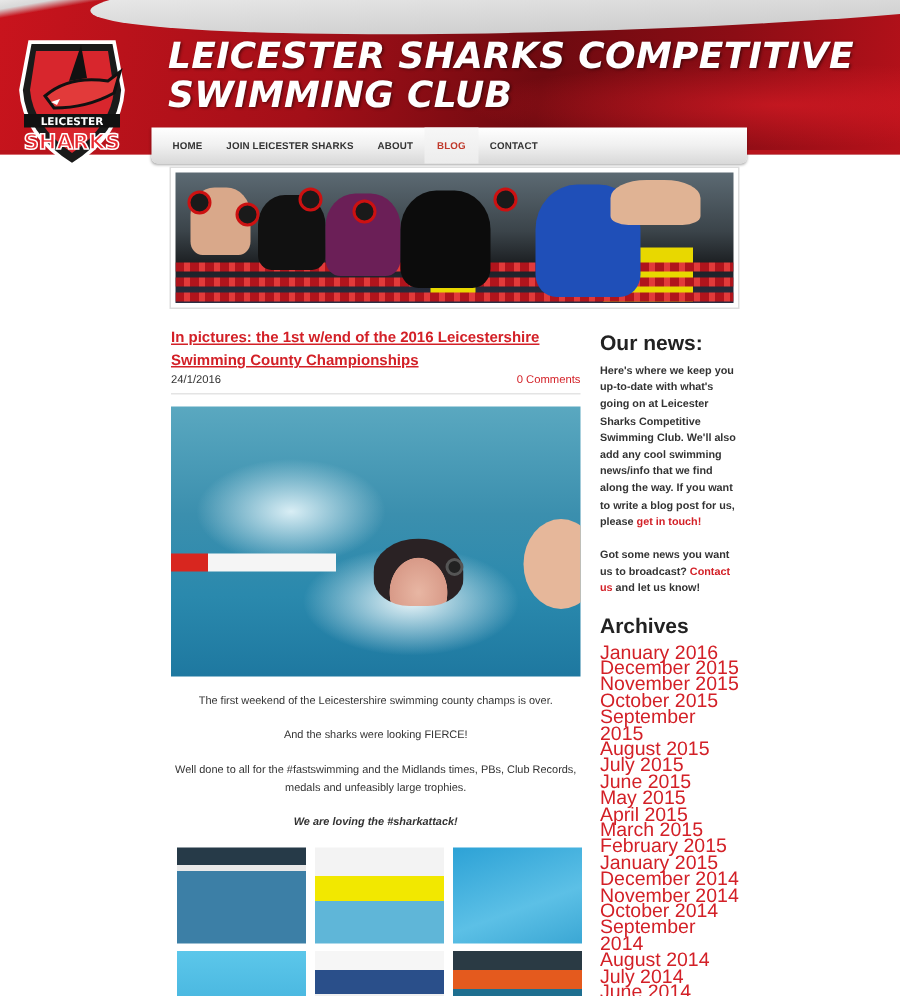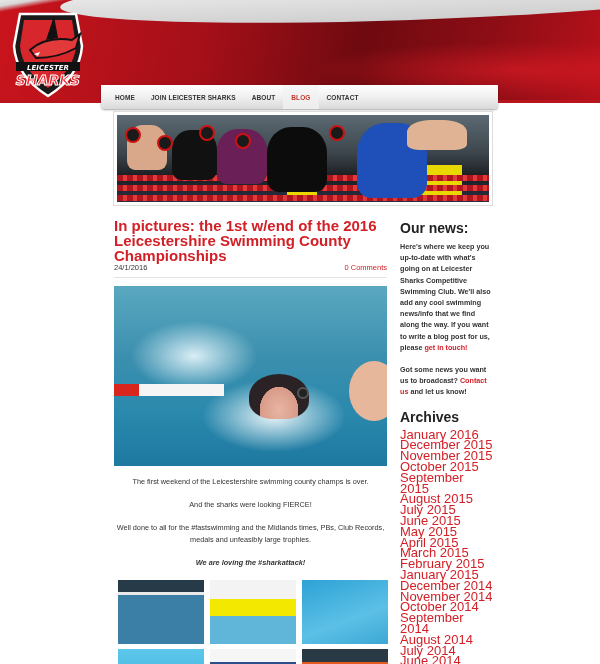--- a/index.html
+++ b/index.html
@@ -24,21 +24,21 @@
     transform: rotate(-2deg);
   }
   .site-title {
     position: absolute; left: 112px; top: 24px; color: #ffffff;
     font-family: "DejaVu Sans", sans-serif; font-weight: bold; font-style: italic;
     font-size: 24px; line-height: 26px; letter-spacing: 0.2px;
     text-shadow: 1px 1px 2px rgba(0,0,0,0.5);
   }
 
   
-  .logo { position: absolute; left: 6px; top: 6px; width: 84px; height: 92px; font-style: italic; }
+  .logo { position: absolute; left: 6px; top: 20px; width: 84px; height: 92px; }
 
   
   .nav {
     position: absolute; left: 101px; top: 85px; width: 397px; height: 24px;
     background: linear-gradient(180deg, #ffffff 0%, #f0f0f0 50%, #d9d9d9 100%);
     border-radius: 0 0 4px 4px; box-shadow: 0 1px 2px rgba(0,0,0,0.35);
     display: flex; align-items: center; padding-left: 6px;
   }
   .nav-item {
     font-size: 6.5px; font-weight: bold; color: #333; height: 24px;
@@ -54,21 +54,21 @@
   .hero-inner { width: 100%; height: 100%; position: relative; overflow: hidden;
     background: linear-gradient(180deg, #5c6a73 0%, #3b444a 45%, #1c1f22 70%, #2a2f44 100%); }
   .hero-inner .ylw { position: absolute; background: #e8d800; }
   .hero-inner .rope { position: absolute; left: 0; right: 0; height: 6px;
     background: repeating-linear-gradient(90deg, #b0141c 0 6px, #e23a3a 6px 10px); }
   .hero-inner .swimmer { position: absolute; border-radius: 40% 40% 20% 20%; }
   .hero-inner .cap { position: absolute; width: 16px; height: 16px; border-radius: 50%; background: #1a1a1a; border: 2px solid #c11; }
 
   
   .post { position: absolute; left: 114px; top: 218px; width: 273px; }
-  .post-title { color: #d32027; font-size: 15px; font-weight: bold; line-height: 15px; }
+  .post-title { color: #d32027; font-size: 10px; font-weight: bold; line-height: 15px; text-decoration: underline; }
   .post-meta { display: flex; justify-content: space-between; font-size: 7.5px; margin-top: 0px; padding-bottom: 5px; border-bottom: 1px solid #e4e4e4; }
   .post-date { color: #333; text-align: right; }
   .post-comments { color: #d32027; }
   .post-image { margin-top: 8px; width: 273px; height: 180px; position: relative; overflow: hidden;
     background: radial-gradient(ellipse 120px 60px at 160px 130px, #e8f4f8 0%, transparent 60%),
                 radial-gradient(ellipse 90px 50px at 80px 70px, #d9eef5 0%, transparent 70%),
                 linear-gradient(180deg, #5aa8c0 0%, #3b8fae 40%, #2a89ad 70%, #1e78a0 100%); }
   .post-image .head { position: absolute; left: 135px; top: 88px; width: 60px; height: 45px; border-radius: 50% 50% 40% 40%;
     background: radial-gradient(ellipse at 50% 80%, #e8b6a3 0%, #d89a88 45%, transparent 46%), #2a2224; }
   .post-image .arm { position: absolute; left: 235px; top: 75px; width: 50px; height: 60px; border-radius: 50%; background: #e6b79a; }
@@ -97,20 +97,24 @@
   .red { color: #d32027; }
   .archives { margin-top: 1px; }
   .archive-list { list-style: none; }
   .archive-list li { font-size: 13px; line-height: 10.8px; color: #d32027; }
 </style>
 </head>
 <body>
 
 <div class="header">
   <div class="header-swoosh"></div>
+  <div class="site-title">
+    <div>LEICESTER SHARKS COMPETITIVE</div>
+    <div>SWIMMING CLUB</div>
+  </div>
 </div>
 
 <div class="logo">
   <svg width="84" height="92" viewBox="0 0 84 92">
     <path d="M14 8 L70 8 L76 40 Q74 70 42 90 Q10 70 8 40 Z" fill="#1a1a1a" stroke="#ffffff" stroke-width="2.5"></path>
     <path d="M18 14 L66 14 L70 40 Q68 64 42 82 Q16 64 14 40 Z" fill="#d8262d"></path>
     <path d="M24 44 Q40 30 66 34 L74 28 L70 42 Q52 52 30 52 Z" fill="#e23a3a" stroke="#111" stroke-width="2"></path>
     <path d="M40 34 L48 10 L52 32 Z" fill="#111"></path>
     <path d="M28 48 L34 46 L32 50 Z" fill="#fff"></path>
     <rect x="10" y="56" width="64" height="9" fill="#111"></rect>

